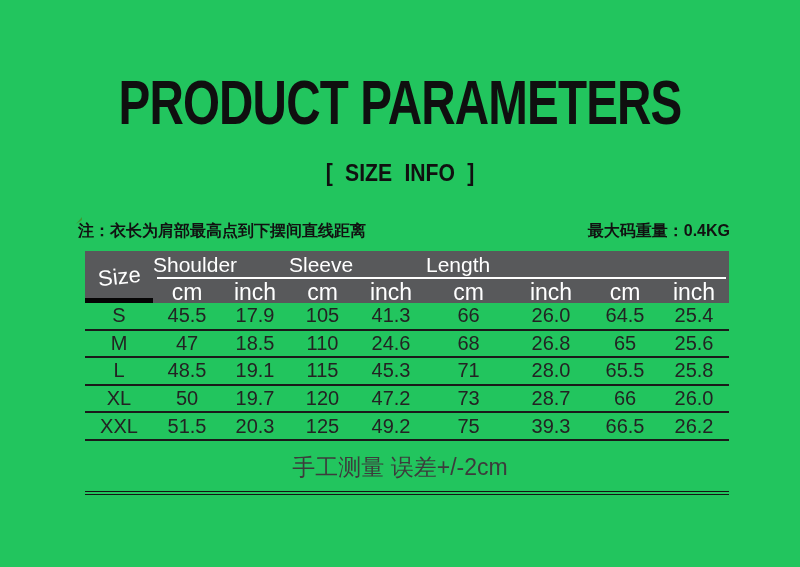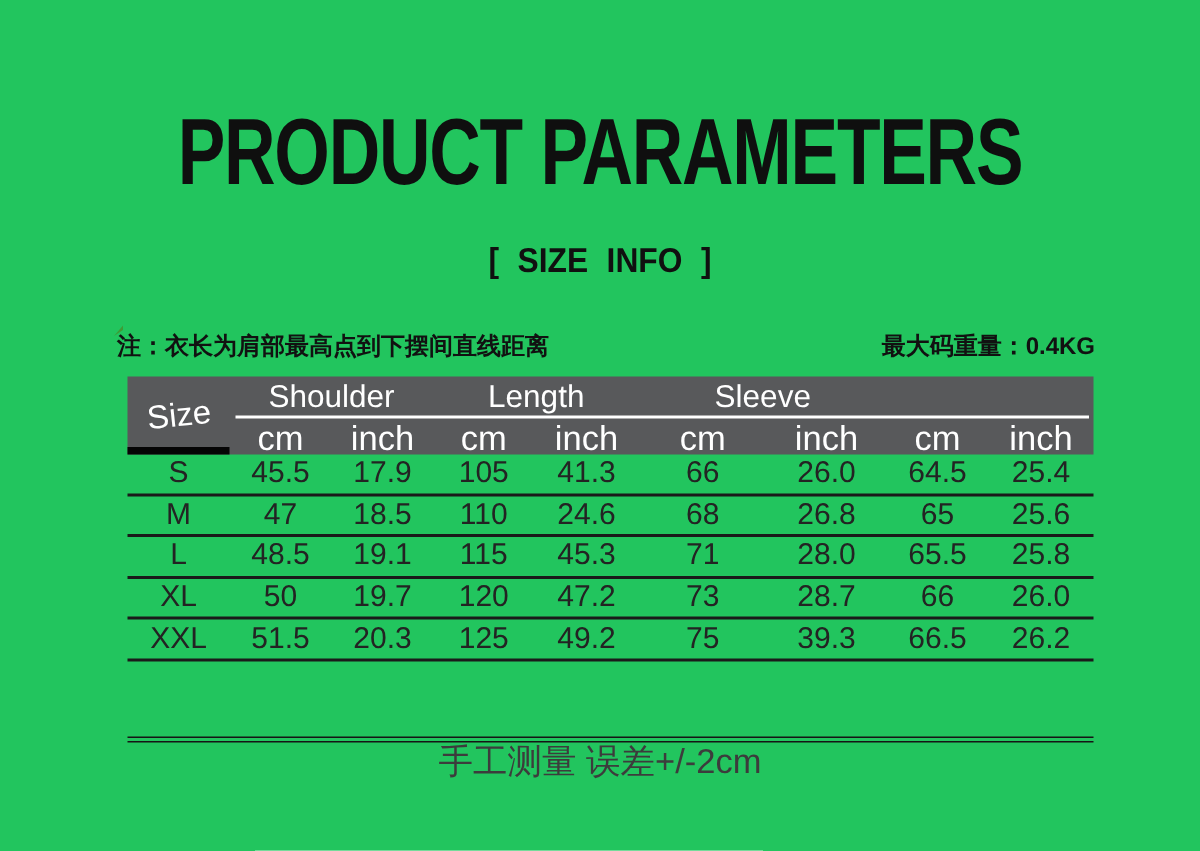--- a/index.html
+++ b/index.html
@@ -47,42 +47,42 @@
     font-size:22px;
   }
   .size-cell .rot { display:inline-block; transform:rotate(-6deg); }
   .size-underline {
     position:absolute; left:0; bottom:0; width:68px; height:5px;
     background:#050505;
   }
   .groups-row {
     position:absolute; left:68px; top:0; width:576px; height:27px;
     display:grid; grid-template-columns:136px 137px 165px 138px;
-    align-items:center; text-align:center; font-size:21px;
+    align-items:center; font-size:21px;
   }
   .head-divider {
     position:absolute; left:72px; top:26px; width:569px; height:2px;
     background:#ffffff;
   }
   .units-row {
     position:absolute; left:68px; top:28px; width:576px; height:24px;
     display:grid; grid-template-columns:68px 68px 67px 70px 85px 80px 68px 70px;
     align-items:center; text-align:center; font-size:23px;
   }
   .tbody .trow {
     display:grid; grid-template-columns:68px 68px 68px 67px 70px 85px 80px 68px 70px;
     height:27.6px; align-items:center; text-align:center;
     font-size:20px; color:var(--text,#232323);
     border-bottom:2px solid var(--line,#1a1a1a);
   }
   .tbody .trow .cell { line-height:25px; }
   
   .footer-note {
     position:absolute; top:452px; left:0; width:800px;
-    text-align:center; font-size:23px; color:#3c3c3c;margin-top:40px;
+    text-align:center; font-size:23px; color:#3c3c3c;
   }
   .bottom-divider {
     position:absolute; top:491px; left:85px; width:644px; height:4px;
     border-top:1px solid #151515; border-bottom:1px solid #151515;
   }
 </style>
 </head>
 <body>
 
 <div class="canvas">
@@ -103,22 +103,22 @@
     <div class="note-right">最大码重量：0.4KG</div>
   </div>
 
   <div class="size-table">
     <div class="thead">
       <div class="size-cell">
         <span class="rot">Size</span>
       </div>
       <div class="groups-row">
         <span>Shoulder</span>
+        <span>Sleeve</span>
         <span>Length</span>
-        <span>Sleeve</span>
       </div>
       <div class="head-divider"></div>
       <div class="units-row">
         <span>cm</span>
         <span>inch</span>
         <span>cm</span>
         <span>inch</span>
         <span>cm</span>
         <span>inch</span>
         <span>cm</span>

